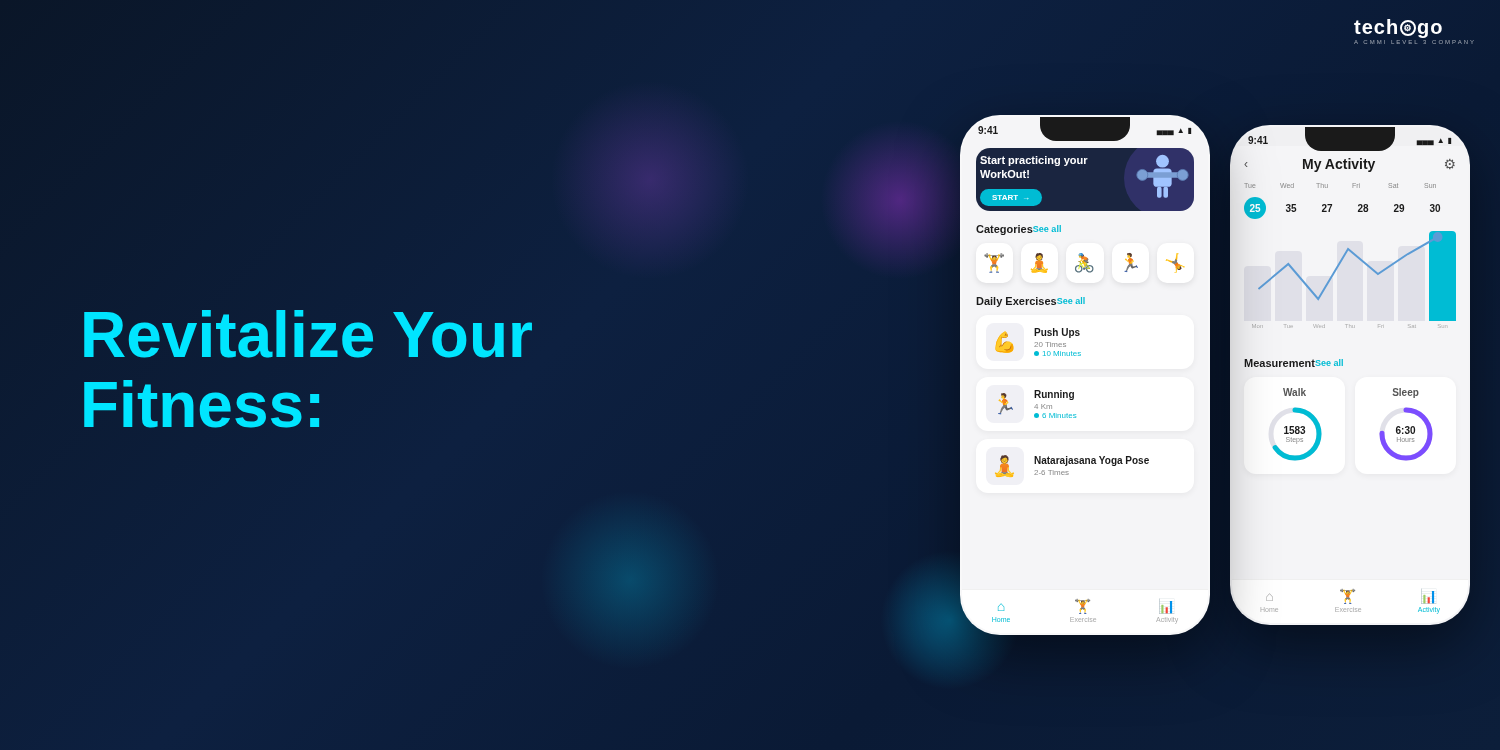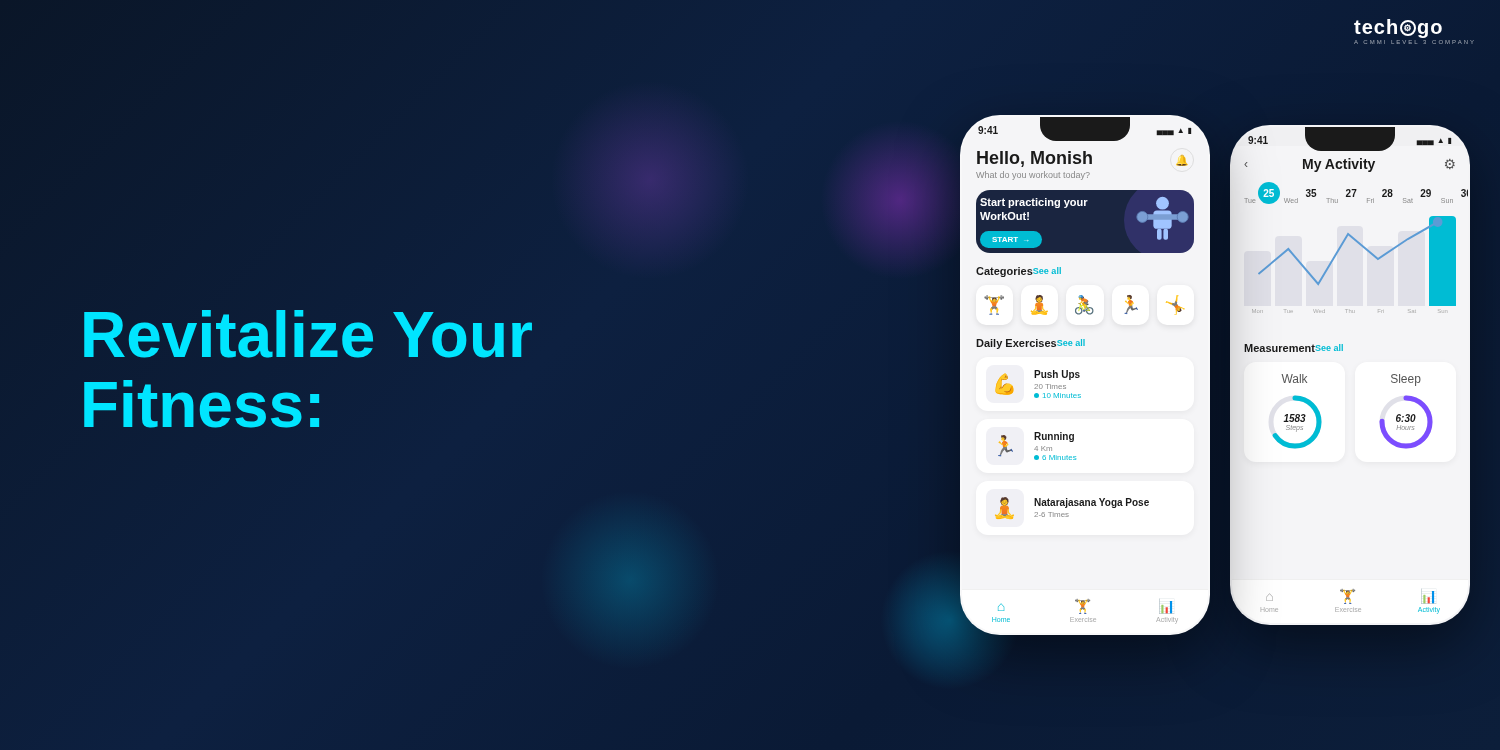--- a/index.html
+++ b/index.html
@@ -398,23 +398,23 @@
 
     
     .calendar-row {
       display: flex;
       gap: 4px;
       margin-bottom: 10px;
       justify-content: space-between;
     }
     .cal-day {
       display: flex;
-      flex-direction: row;
-      align-items: flex-end;
-      gap: 2px;
+      flex-direction: column;
+      align-items: flex-start;
+      gap: 8px;
       flex: 1;
     }
     .cal-day-name {
       font-size: 7px;
       color: #888;
     }
     .cal-day-num {
       font-size: 10px;
       font-weight: 700;
       color: #1a1a1a;
@@ -490,31 +490,30 @@
       background: white;
       border-radius: 12px;
       padding: 10px;
       box-shadow: 0 2px 6px rgba(0,0,0,0.06);
       display: flex;
       flex-direction: column;
       align-items: center;
       gap: 6px;
     }
     .measurement-label {
-      font-size: 12px;
-      font-weight: 400;
+      font-size: 10px;
+      font-weight: 700;
       color: #555;
     }
 
     
     .circle-progress {
       width: 60px;
       height: 60px;
       position: relative;
-      font-style: italic;
     }
     .circle-value {
       position: absolute;
       top: 50%;
       left: 50%;
       transform: translate(-50%, -50%);
       text-align: center;
     }
     .circle-number {
       font-size: 10px;
@@ -582,27 +581,20 @@
       <span class="status-time">9:41</span>
       <div class="status-icons">
         <span>▄▄▄</span>
         <span>▲</span>
         <span>▮</span>
       </div>
     </div>
 
     <div class="phone-content">
 
-      <div class="phone-header">
-        <div>
-          <div class="greeting-hello">Hello, Monish</div>
-          <div class="greeting-sub">What do you workout today?</div>
-        </div>
-        <div class="bell-icon">🔔</div>
-      </div>
 
       <div class="banner-card">
         <div class="banner-text">
           <div class="banner-title">Start practicing your WorkOut!</div>
           <button class="start-btn">
             <span>START</span>
             <span>→</span>
           </button>
         </div>
         <div class="banner-figure">

